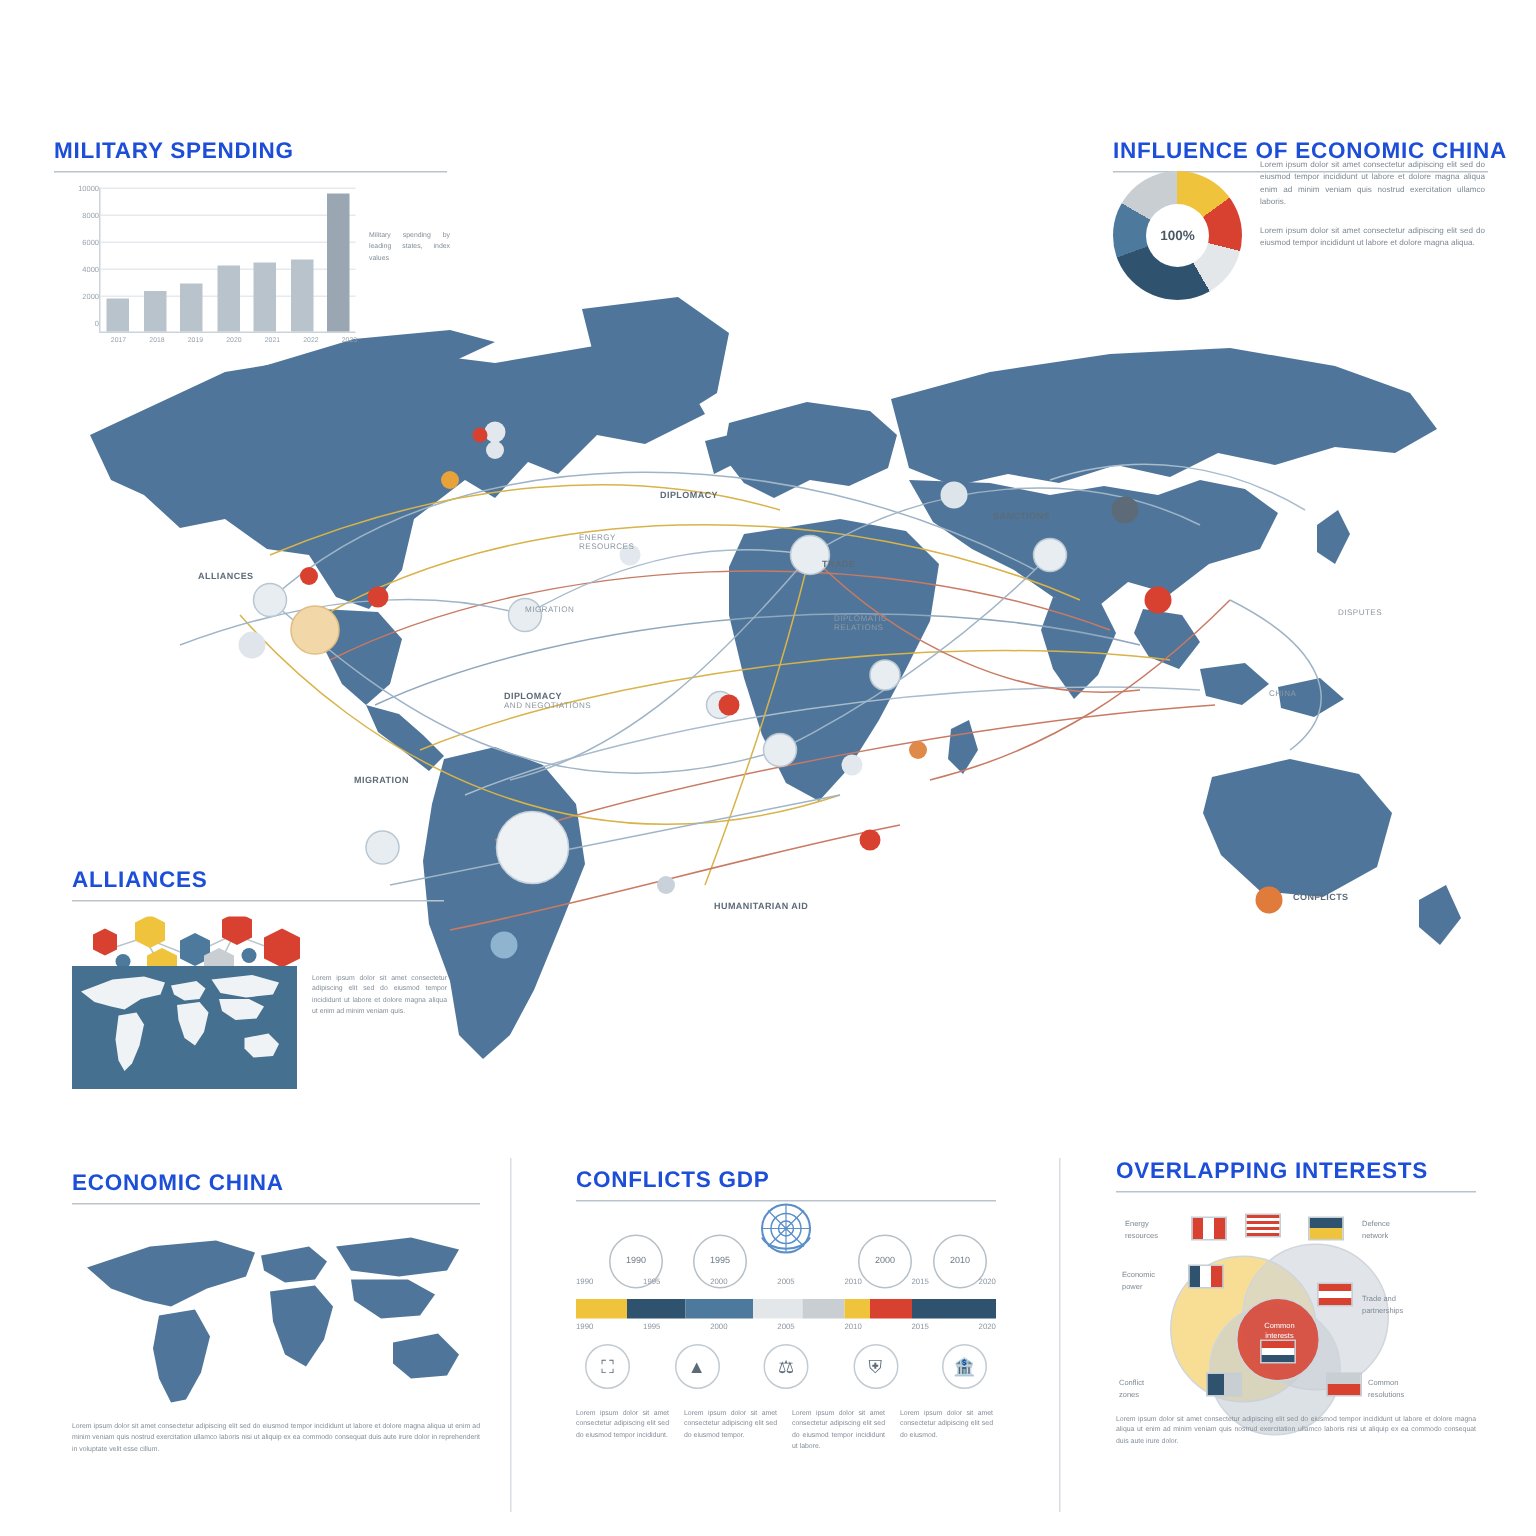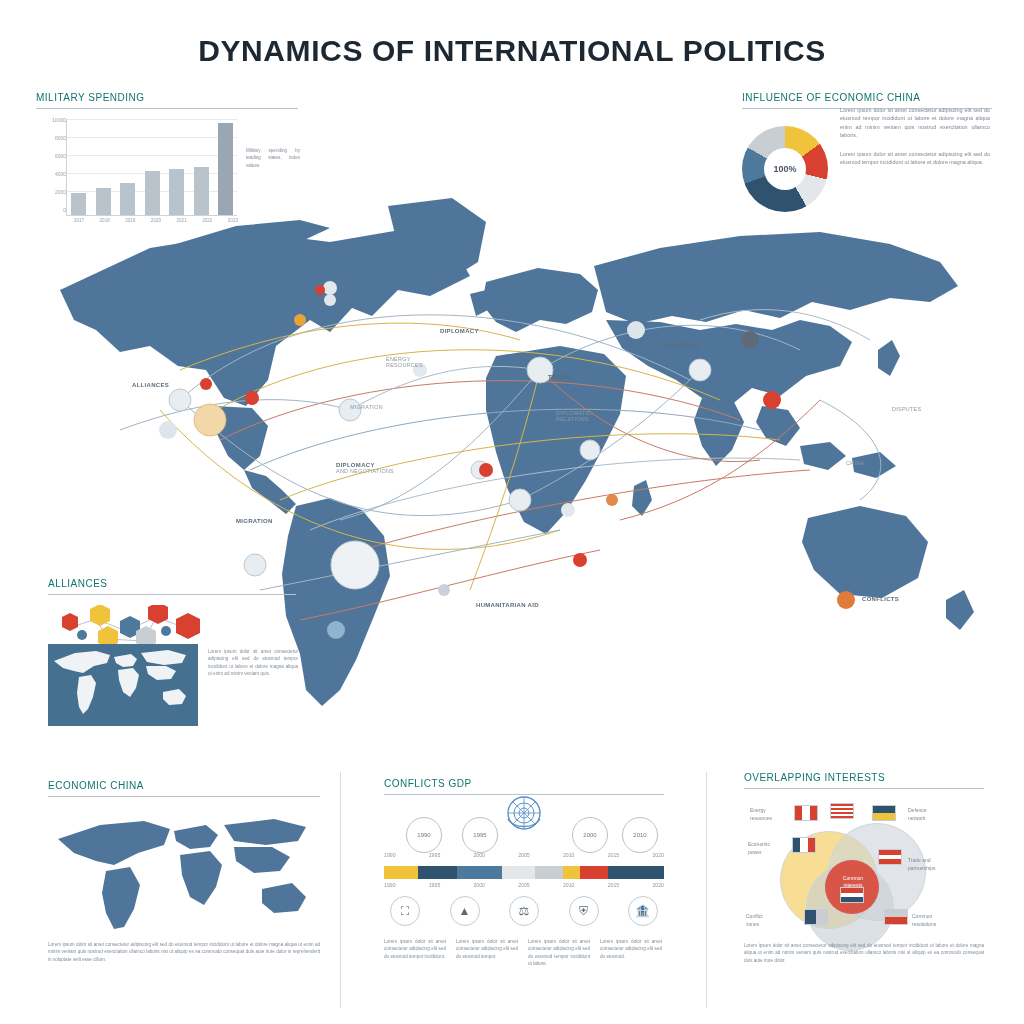--- a/index.html
+++ b/index.html
@@ -31,24 +31,24 @@
     text-align: center;
     font-size: 30px;
     font-weight: bold;
     letter-spacing: 0.6px;
     color: #1d2833;
     font-family: "Liberation Sans", sans-serif;
   }
 
   
   .panel-head {
-    font-size: 10px;
-    font-weight: normal;
+    font-size: 15px;
+    font-weight: bold;
     letter-spacing: 0.5px;
-    color: #0f766e;
+    color: #1d4ed8;
     white-space: nowrap;
   }
   .head-rule {
     height: 1px;
     background: #b9c3cc;
     margin-top: 5px;
   }
 
   .blurb {
     font-size: 5.4px;
@@ -151,21 +151,21 @@
   
   #blocs-panel {
     position: absolute;
     left: 742px;
     top: 92px;
     width: 250px;
   }
   #donut-wrap {
     position: absolute;
     left: 0;
-    top: 34px;
+    top: 22px;
     width: 86px;
     height: 86px;
   }
   .donut {
     width: 86px; height: 86px;
     border-radius: 50%;
     background:
       conic-gradient(
         #f0c33c 0deg 54deg,
         #d8402f 54deg 104deg,
@@ -391,21 +391,20 @@
     font-weight: normal;
     font-size: 5.4px;
     color: #8d98a2;
   }
 </style>
 </head>
 <body>
 
 <div id="poster">
 
-  <div class="poster-title">DYNAMICS OF INTERNATIONAL POLITICS</div>
 
   <div id="map-layer">
     <svg width="1024" height="640" viewBox="0 0 1024 640" xmlns="http://www.w3.org/2000/svg">
       <g fill="#4f769a">
 
         <path d="M60,120 L150,78 L250,62 L330,72 L400,60 L452,74 L470,106 L430,126 L398,120 L372,146 L352,138 L330,162 L310,150 L276,176 L268,210 L246,236 L224,228 L206,200 L178,196 L150,176 L120,182 L96,160 L74,150 Z"></path>
         <path d="M214,236 L252,238 L268,256 L260,286 L244,300 L228,286 L216,262 Z"></path>
         <path d="M176,74 L236,56 L300,50 L330,58 L300,72 L240,80 L196,86 Z"></path>
 
         <path d="M388,36 L452,28 L486,52 L478,92 L446,112 L414,98 L396,68 Z"></path>

